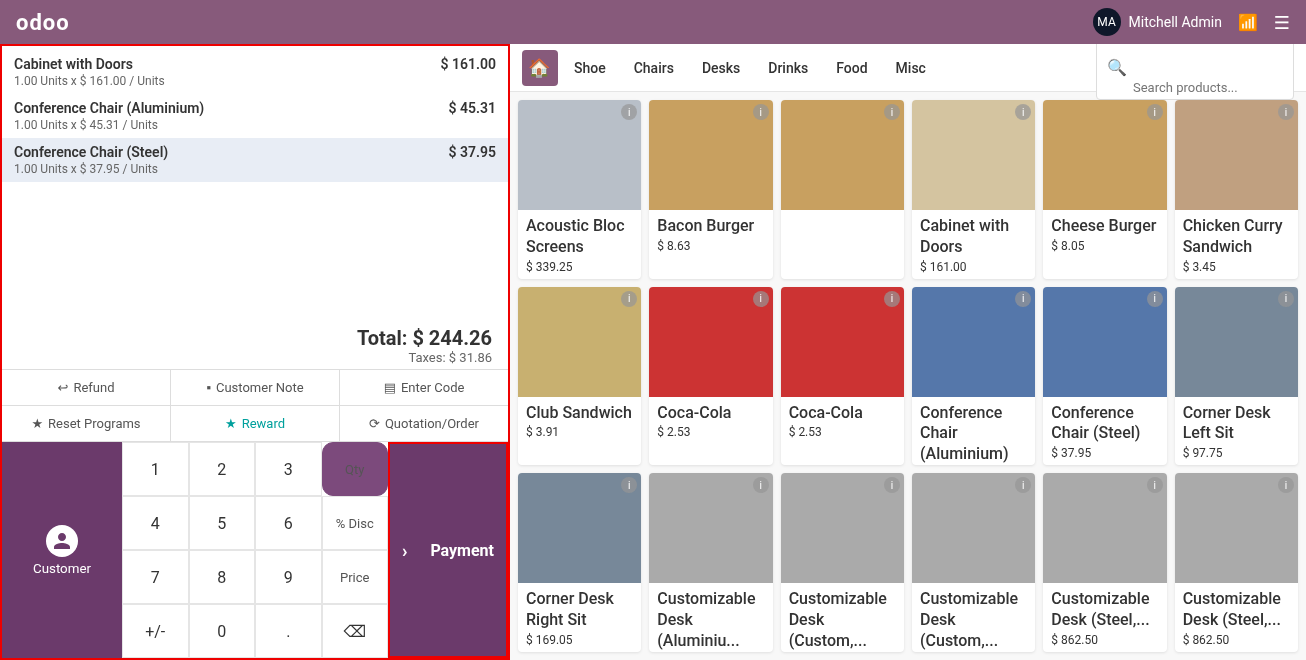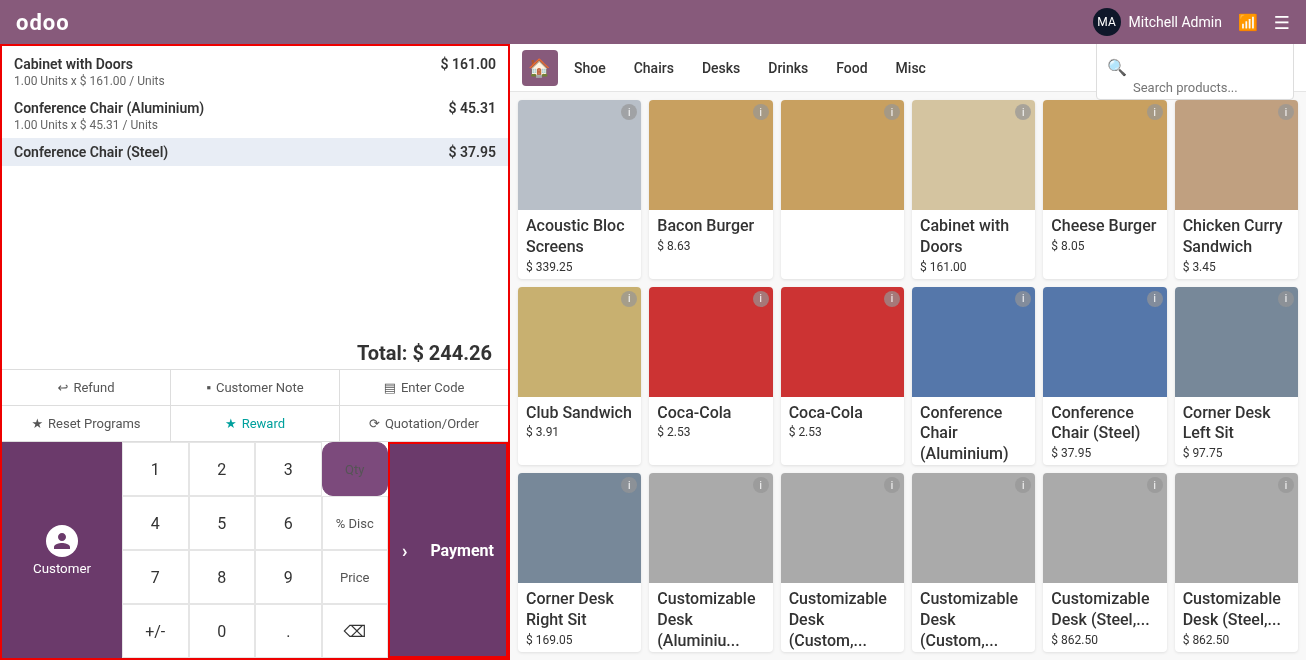--- a/index.html
+++ b/index.html
@@ -102,25 +102,29 @@
     </div>
     <div class="order-item-sub">
       1.00  Units x $ 45.31 / Units
     </div>
   </div>
         <div class="order-item">
     <div class="order-item-top">
       <span>Conference Chair (Steel)</span>
       <span>$ 37.95</span>
     </div>
+    <div class="order-item-sub">
+      1.00  Units x $ 37.95 / Units
+    </div>
   </div>
       </div>
 
     <div class="total-section">
       <div class="total-label">Total: $ 244.26</div>
+      <div class="taxes-label">Taxes: $ 31.86</div>
     </div>
 
     <div class="action-buttons">
       <button class="action-btn">
         <span>↩</span>
         <span>Refund</span>
       </button>
       <button class="action-btn">
         <span>▪</span>
         <span>Customer Note</span>

